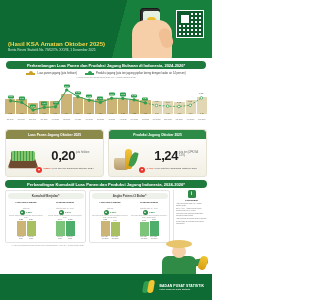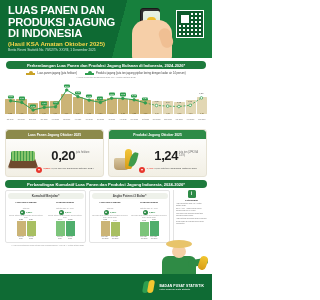--- a/index.html
+++ b/index.html
@@ -195,21 +195,20 @@
   .bps-txt .l1 { font-size:3.4px; font-weight:bold; letter-spacing:0.1px; }
   .bps-txt .l2 { font-size:2.4px; color:#d8ead f; }
 </style>
 </head>
 <body>
 
 <div class="page">
 
   <div class="header">
     <div class="hdr-band"></div>
-    <div class="title">LUAS PANEN DAN PRODUKSI JAGUNG DI INDONESIA</div>
     <div class="subtitle">(Hasil KSA Amatan Oktober 2025)</div>
     <div class="brs-line">Berita Resmi Statistik No. 73/02/Th. XXVIII, 1 Desember 2025</div>
 
     <div class="phone-wrap">
       <div class="phone">
         <div class="phone-screen">
           <div class="phone-corn"></div>
         </div>
       </div>
       <div class="hand"></div>

